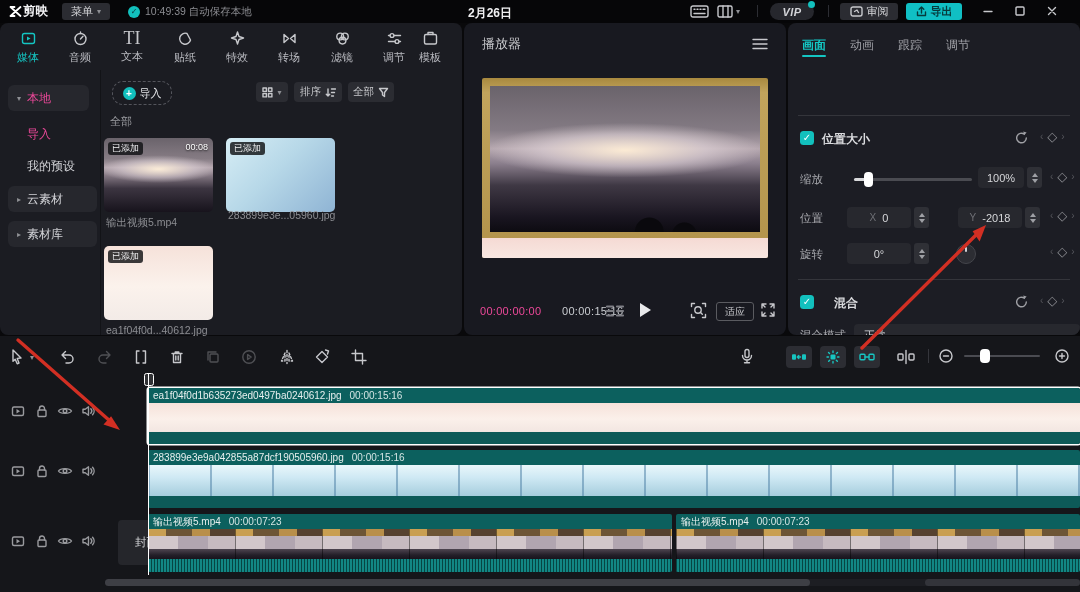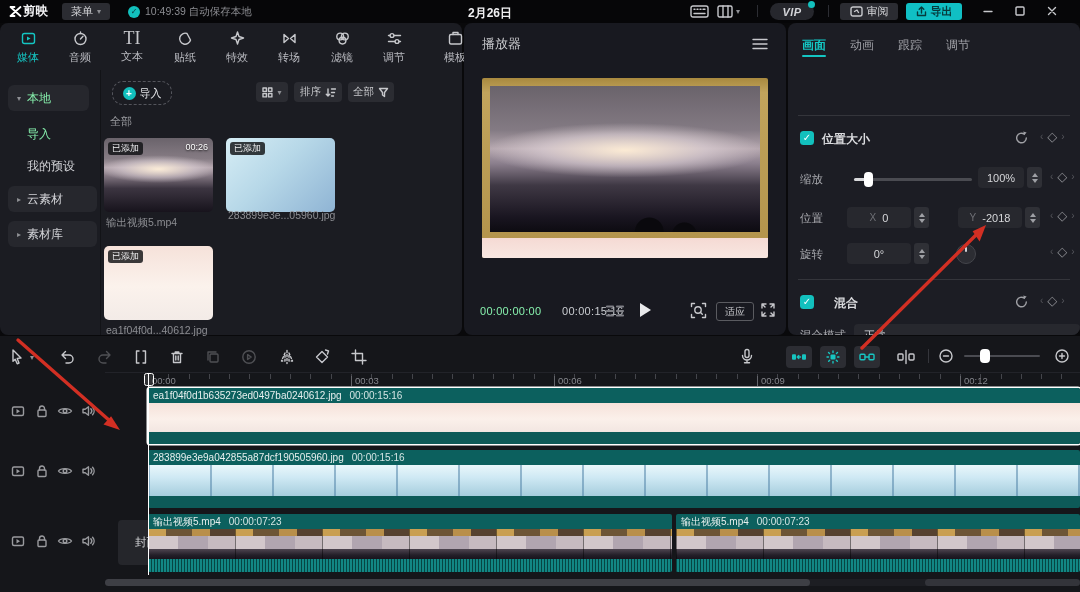--- a/index.html
+++ b/index.html
@@ -2,21 +2,21 @@
 <html><head>
 <meta charset="utf-8">
 <style>
   html,body{margin:0;padding:0;background:#000;}
   .root{position:relative;width:1080px;height:592px;background:#09090b;overflow:hidden;
         font-family:"Liberation Sans","DejaVu Sans",sans-serif;color:#e6e7e9;
         -webkit-font-smoothing:antialiased;}
   .abs{position:absolute;}
   .panel{position:absolute;background:#1b1c22;border-radius:8px;}
   .flex{display:flex;align-items:center;}
-  .teal{color:#86efac;}
+  .teal{color:#ec4899;}
   .dim{opacity:.32;}
   svg{display:block;}
   .ic{stroke:#c7c8cc;fill:none;stroke-width:1.4;stroke-linecap:round;stroke-linejoin:round;}
   .ic-teal{stroke:#17c5c1;}
   .btn{display:inline-flex;align-items:center;justify-content:center;gap:4px;border-radius:3px;}
   .gbtn{background:#2b2c32;}
   
   .topbar-txt{font-size:10.5px;color:#8b8c91;}
   
   .rtab{position:absolute;width:50px;height:40px;top:4px;display:flex;flex-direction:column;
@@ -232,21 +232,21 @@
   <div class="rtab" style="left:369px;top:27px;">
     <span>
         <svg width="17" height="17" viewBox="0 0 17 17">
           <path class="ic" d="M2.5 5.5 h12 M2.5 11.5 h12"></path>
           <circle class="ic" style="fill:#1b1c22" cx="6" cy="5.5" r="1.9"></circle>
           <circle class="ic" style="fill:#1b1c22" cx="11" cy="11.5" r="1.9"></circle>
         </svg>
       </span>
     <span class="rlabel">调节</span>
   </div>
-  <div class="rtab" style="left:430px;top:27px;">
+  <div class="rtab" style="left:405px;top:27px;">
     <span>
         <svg width="17" height="17" viewBox="0 0 17 17">
           <rect class="ic" x="2.5" y="4.5" width="12" height="9.5" rx="1.5"></rect>
           <path class="ic" d="M6 4.5 V2.5 h5 V4.5"></path>
         </svg>
       </span>
     <span class="rlabel">模板</span>
   </div>
 
   <div class="abs" style="left:100px;top:70px;width:1px;height:265px;background:#121317;"></div>
@@ -293,21 +293,21 @@
     <span>
         <svg width="11" height="11" viewBox="0 0 11 11">
           <path class="ic" d="M1.5 1.5 h8 L6.5 5.5 v4 L4.5 8 v-2.5 Z"></path>
         </svg>
       </span>
   </div>
   <span class="abs" style="left:110px;top:114px;font-size:11px;color:#9b9ca1;">全部</span>
 
   <div class="card thumb-video" style="left:104px;top:138px;">
     <span class="badge">已添加</span>
-    <span class="cdur-badge">00:26</span>
+    <span class="cdur-badge">00:08</span>
   </div>
   <span class="cname" style="left:106px;top:216px;">输出视频5.mp4</span>
   <div class="card thumb-blue" style="left:226px;top:138px;">
     <span class="badge">已添加</span>
   </div>
   <span class="cname" style="left:228px;top:209px;">283899e3e...05960.jpg</span>
   <div class="card thumb-pink" style="left:104px;top:246px;">
     <span class="badge">已添加</span>
   </div>
   <span class="cname" style="left:106px;top:324px;">ea1f04f0d...40612.jpg</span>
@@ -553,28 +553,20 @@
       </span>
     <div class="abs" style="left:964px;top:19px;width:76px;height:2px;background:#4a4b51;border-radius:1px;"></div>
     <div class="abs" style="left:980px;top:13px;width:10px;height:14px;background:#fff;border-radius:4px;"></div>
     <span class="abs" style="left:1054px;top:12px;">
       <svg width="16" height="16" viewBox="0 0 16 16">
           <circle class="ic" cx="8" cy="8" r="6"></circle>
           <path class="ic" d="M5.5 8 h5 M8 5.5 v5"></path>
         </svg>
       </span>
 
-    <div class="abs" style="left:105px;top:36px;width:975px;height:16px;border-top:1px solid #222329;">
-      <div class="ruler-ticks" style="left:43px;top:1px;width:930px;"></div>
-      <span class="rlab" style="left:43px;">00:00</span>
-      <span class="rlab" style="left:246px;">00:03</span>
-      <span class="rlab" style="left:449px;">00:06</span>
-      <span class="rlab" style="left:652px;">00:09</span>
-      <span class="rlab" style="left:855px;">00:12</span>
-    </div>
 
     <span class="thicon" style="left:10px;top:67px;">
         <svg width="16" height="16" viewBox="0 0 16 16">
           <rect class="ic" style="stroke:#9a9b9f" x="2.5" y="4" width="11" height="8.5" rx="1.5"></rect>
           <path style="fill:#9a9b9f" d="M6.5 6 L10 8.2 L6.5 10.4 Z"></path>
         </svg>
       </span>
     <span class="thicon" style="left:34px;top:67px;">
         <svg width="16" height="16" viewBox="0 0 16 16">
           <rect class="ic" style="stroke:#9a9b9f" x="4" y="7" width="8" height="6.5" rx="1"></rect>

